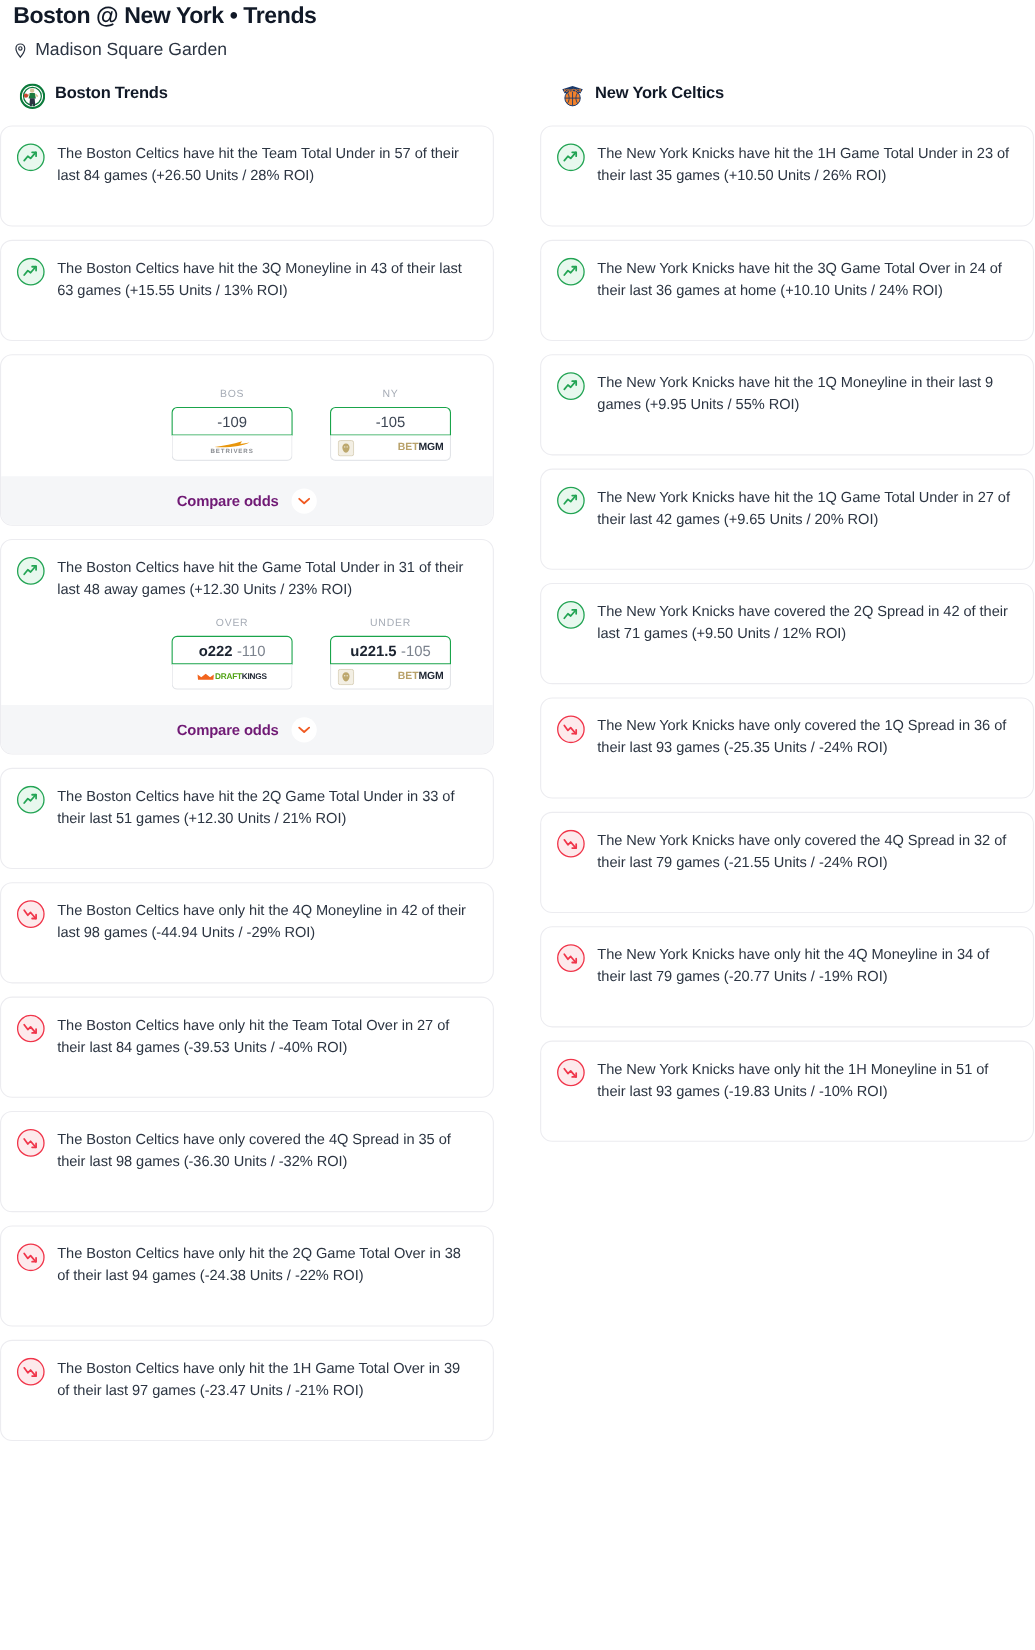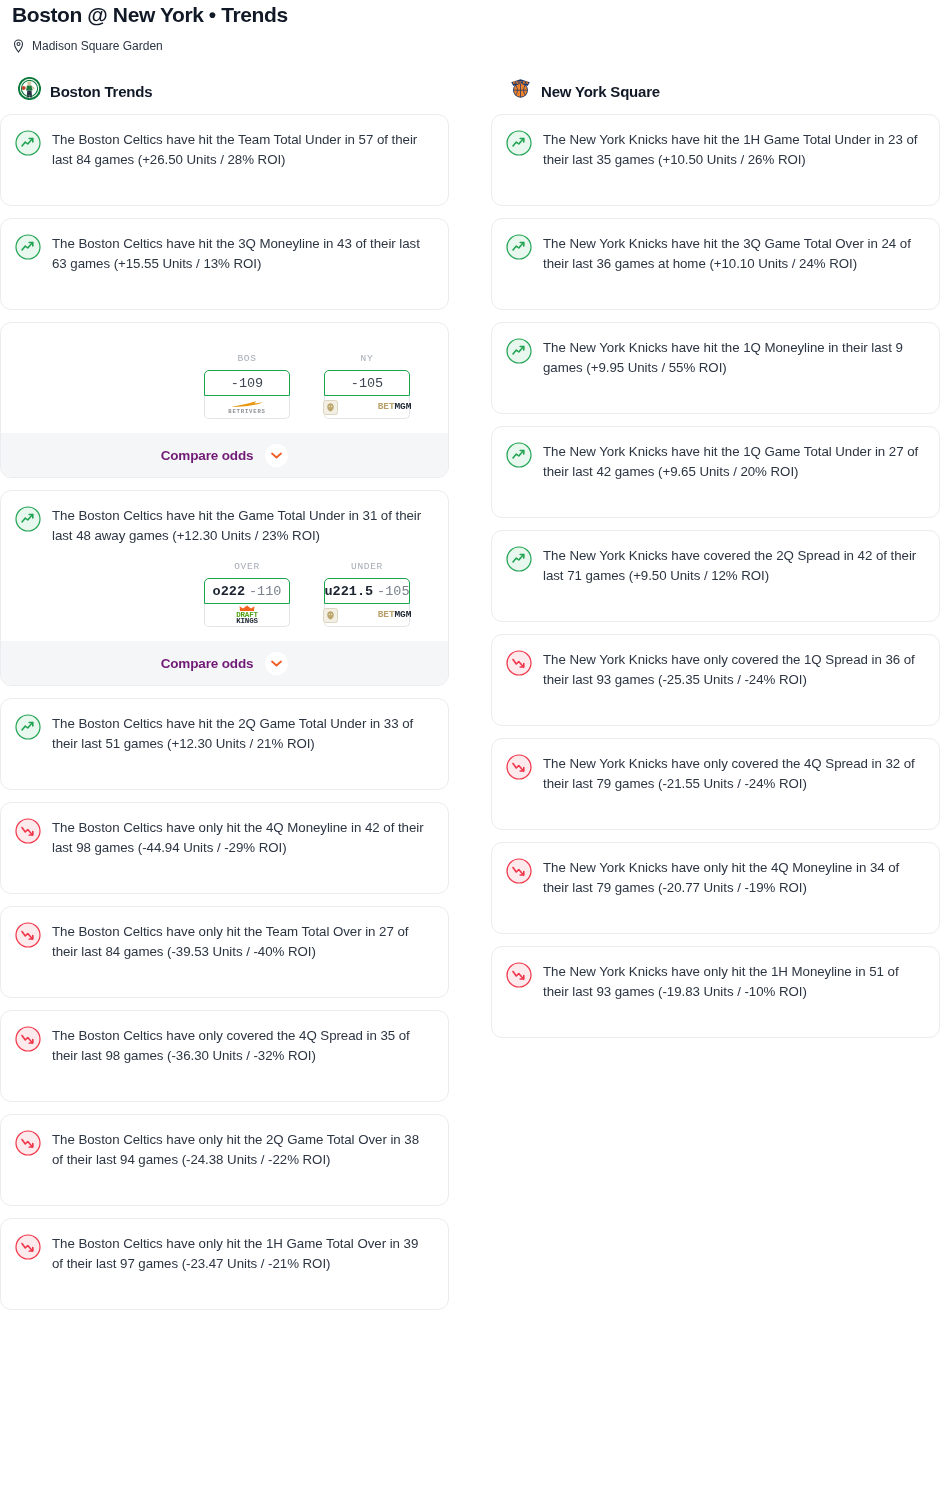--- a/index.html
+++ b/index.html
@@ -24,40 +24,40 @@
     line-height: 26px;
   }
   .venue-row {
     display: flex;
     align-items: center;
     gap: 7px;
     margin-top: 10px;
     height: 16px;
   }
   .venue-text {
-    font-size: 12px;
+    font-size: 16px;
     color: #2b3442;
     line-height: 16px;
   }
   .pin-icon { width: 13px; height: 15px; display: block; }
 
   
   .columns {
     display: flex;
     gap: 42px;
     padding: 0 0 0 0;
     margin-top: 22px;
   }
   .col { width: 449px; }
   .col-left { margin-left: 0px; }
   .col-right { margin-left: 0px; }
 
   .col-head {
     display: flex;
-    align-items: flex-end;
+    align-items: flex-start;
     gap: 9px;
     padding-left: 18px;
     height: 24px;
     margin-bottom: 14px;
   }
   .col-head .logo { width: 23px; height: 23px; flex: none; display: block; }
   .col-head .label {
     font-size: 15px;
     font-weight: 700;
     color: #111927;
@@ -85,21 +85,21 @@
   }
 
   
   .odds-wrap {
     display: flex;
     justify-content: flex-end;
     gap: 34px;
     padding-right: 22px;
     margin-top: 16px;
   }
-  .odds-col { width: 86px; font-family: Liberation Mono, monospace; }
+  .odds-col { width: 110px; }
   .odds-label {
     text-align: center;
     font-size: 9.5px;
     letter-spacing: 0.7px;
     color: #a6acb6;
     margin-bottom: 5px;
     height: 12px;
   }
   .odds-box {
     border: 1px solid #1aa44b;
@@ -135,21 +135,21 @@
   .br-swoosh { width: 34px; height: 8px; display: block; }
   .br-word {
     font-size: 5.6px; letter-spacing: 0.8px; font-weight: 700;
     color: #8c8f94; line-height: 7px;
   }
   .bk-betmgm { gap: 4px; }
   .mgm-lion { width: 15px; height: 15px; display: block; }
   .mgm-word { font-size: 9.5px; letter-spacing: -0.1px; line-height: 10px; margin-left: 36px; }
   .mgm-bet { color: #b8a16a; font-weight: 700; }
   .mgm-mgm { color: #1b2330; font-weight: 800; }
-  .bk-dk { flex-direction: column; justify-content: center; }
+  .bk-dk { flex-direction: row; justify-content: center; }
   .dk-crown { width: 16px; height: 7px; display: block; margin-bottom: -1px;}
   .dk-word1 { font-size: 7.5px; font-weight: 800; color: #53a318; line-height: 8px; letter-spacing:-0.2px;}
   .dk-word2 { font-size: 7.5px; font-weight: 800; color: #1b2330; line-height: 7px; letter-spacing:-0.2px; margin-top:-1px;}
 
   
   .compare {
     margin: 14px -16px 0 -14px;
     width: calc(100% + 30px);
     background: #f5f6f8;
     border-radius: 0 0 10px 10px;
@@ -425,21 +425,21 @@
       <div class="col-head">
         <span class="logo">
           <svg viewBox="0 0 23 23" width="23" height="23">
             <circle cx="11.5" cy="13.2" r="7.0" fill="#f3822b" stroke="#1b3a6b" stroke-width="0.9"></circle>
             <path d="M4.6 13.2 h13.8 M11.5 6.2 v14" stroke="#1b3a6b" stroke-width="0.8" fill="none"></path>
             <path d="M6.6 8.0 c2.4 3 2.4 7.4 0 10.4 M16.4 8.0 c-2.4 3 -2.4 7.4 0 10.4" stroke="#1b3a6b" stroke-width="0.8" fill="none"></path>
             <path d="M2.2 5.2 L11.5 2.2 L20.8 5.2 L18.6 9.0 L11.5 6.8 L4.4 9.0 Z" fill="#1b3a6b"></path>
             <text x="11.5" y="7.3" font-size="4.1" font-weight="700" fill="#f3822b" text-anchor="middle" font-family="Liberation Sans, sans-serif">KNICKS</text>
           </svg>
         </span>
-        <span class="label">New York Square</span>
+        <span class="label">New York Celtics</span>
       </div>
 
       <div class="card">
         <div class="card-inner">
           <span class="trend-icon">
             <svg viewBox="0 0 26 26" width="26" height="26">
               <circle cx="13" cy="13" r="12" fill="#e8f8ee" stroke="#23a454" stroke-width="1.2"></circle>
               <polyline points="7,16 10.3,12 12.8,14 17.5,8.5" fill="none" stroke="#23a454" stroke-width="1.6" stroke-linecap="round" stroke-linejoin="round"></polyline>
               <polyline points="14.2,8.5 17.8,8.5 17.8,12" fill="none" stroke="#23a454" stroke-width="1.6" stroke-linecap="round" stroke-linejoin="round"></polyline>
             </svg>

